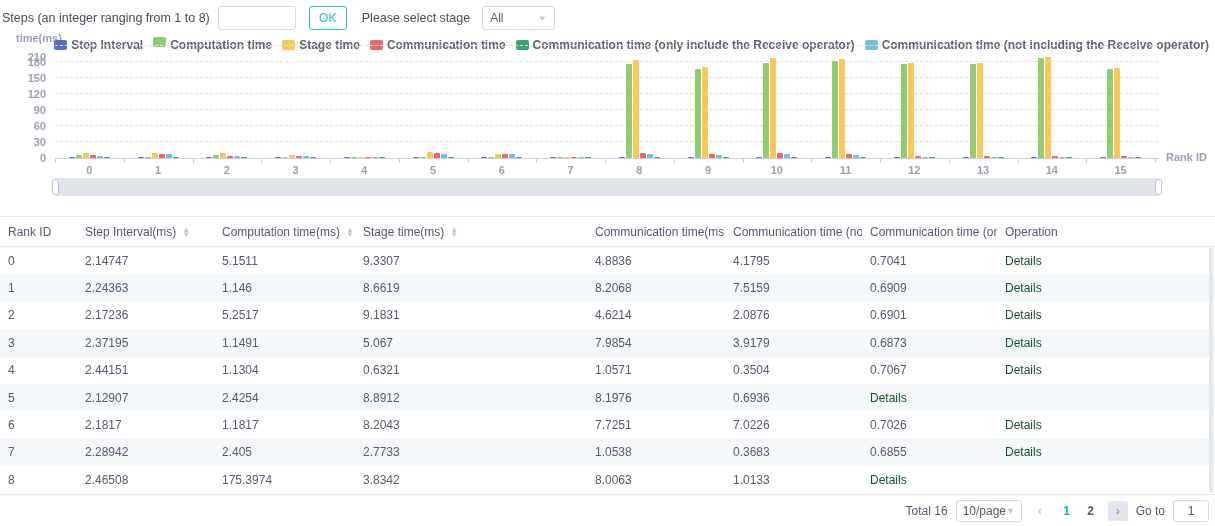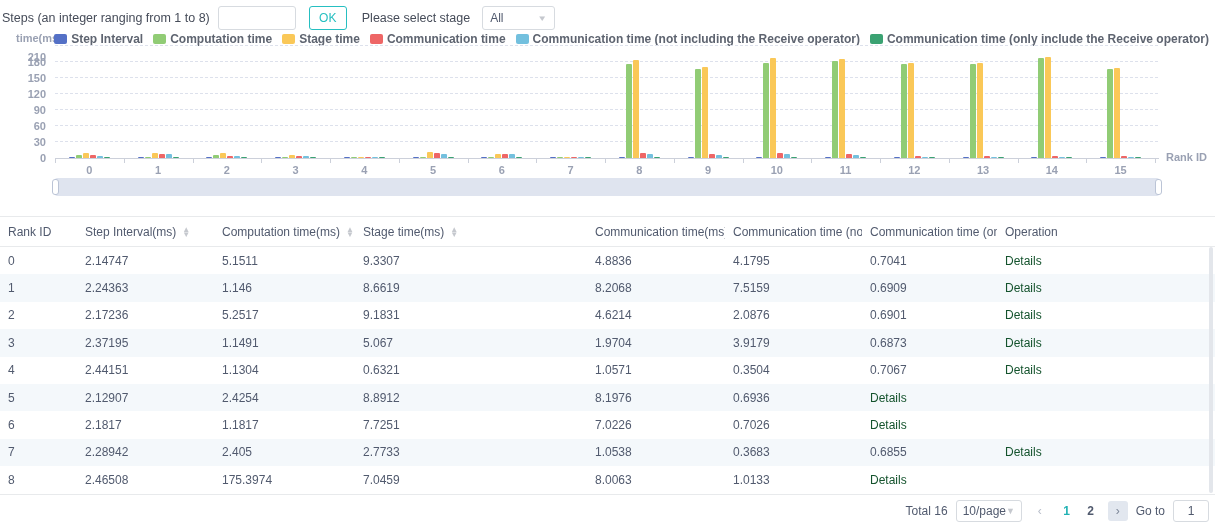--- a/index.html
+++ b/index.html
@@ -73,37 +73,37 @@
 
 <div class="chart-wrap">
   <div class="axis-name-y">time(ms)</div>
   <div class="legend">
       <div class="legend-item">
         <div class="legend-swatch" style="background: rgb(84, 112, 198);"></div>
         <div style="display: inline;">Step Interval</div>
       </div>
       <div class="legend-item">
         <div class="legend-swatch" style="background: rgb(145, 204, 117);"></div>
-        <div style="display: inline;">Computation time</div>
+        <div style="display: inline; margin-top: 6px;">Computation time</div>
       </div>
       <div class="legend-item">
         <div class="legend-swatch" style="background: rgb(250, 200, 88);"></div>
         <div style="display: inline;">Stage time</div>
       </div>
       <div class="legend-item">
         <div class="legend-swatch" style="background: rgb(238, 102, 102);"></div>
         <div style="display: inline;">Communication time</div>
       </div>
       <div class="legend-item">
+        <div class="legend-swatch" style="background: rgb(59, 162, 114);"></div>
+        <div style="display: inline;">Communication time (only include the Receive operator)</div>
+      </div>
+      <div class="legend-item">
         <div class="legend-swatch" style="background: rgb(115, 192, 222);"></div>
         <div style="display: inline;">Communication time (not including the Receive operator)</div>
-      </div>
-      <div class="legend-item">
-        <div class="legend-swatch" style="background: rgb(59, 162, 114);"></div>
-        <div style="display: inline;">Communication time (only include the Receive operator)</div>
       </div>
     </div>
   <div class="plot">
       <div class="gridline" style="bottom: 16px;"></div>
       <div class="gridline" style="bottom: 32px;"></div>
       <div class="gridline" style="bottom: 48px;"></div>
       <div class="gridline" style="bottom: 64px;"></div>
       <div class="gridline" style="bottom: 80px;"></div>
       <div class="gridline" style="bottom: 96px;"></div>
       <div class="gridline" style="bottom: 112px;"></div>
@@ -357,21 +357,21 @@
         <div class="td">4.6214</div>
         <div class="td">2.0876</div>
         <div class="td">0.6901</div>
         <div class="td"><span class="details-link">Details</span></div>
       </div>
       <div class="trow">
         <div class="td">3</div>
         <div class="td">2.37195</div>
         <div class="td">1.1491</div>
         <div class="td">5.067</div>
-        <div class="td">1.9704</div>
+        <div class="td">7.9854</div>
         <div class="td">3.9179</div>
         <div class="td">0.6873</div>
         <div class="td"><span class="details-link">Details</span></div>
       </div>
       <div class="trow">
         <div class="td">4</div>
         <div class="td">2.44151</div>
         <div class="td">1.1304</div>
         <div class="td">0.6321</div>
         <div class="td">1.0571</div>
@@ -385,40 +385,41 @@
         <div class="td">2.4254</div>
         <div class="td">8.8912</div>
         <div class="td">8.1976</div>
         <div class="td">0.6936</div>
         <div class="td"><span class="details-link">Details</span></div>
       </div>
       <div class="trow">
         <div class="td">6</div>
         <div class="td">2.1817</div>
         <div class="td">1.1817</div>
+        <div class="td">8.2043</div>
         <div class="td">7.7251</div>
         <div class="td">7.0226</div>
         <div class="td">0.7026</div>
         <div class="td"><span class="details-link">Details</span></div>
       </div>
       <div class="trow">
         <div class="td">7</div>
         <div class="td">2.28942</div>
         <div class="td">2.405</div>
         <div class="td">2.7733</div>
         <div class="td">1.0538</div>
         <div class="td">0.3683</div>
         <div class="td">0.6855</div>
         <div class="td"><span class="details-link">Details</span></div>
       </div>
       <div class="trow">
         <div class="td">8</div>
         <div class="td">2.46508</div>
         <div class="td">175.3974</div>
-        <div class="td">7.0459</div>
+        <div class="td">3.8342</div>
         <div class="td">8.0063</div>
         <div class="td">1.0133</div>
         <div class="td"><span class="details-link">Details</span></div>
       </div>
     </div>
   <div class="vscroll"></div>
 </div>
 
 <div class="pagination">
   <span>Total 16</span>

